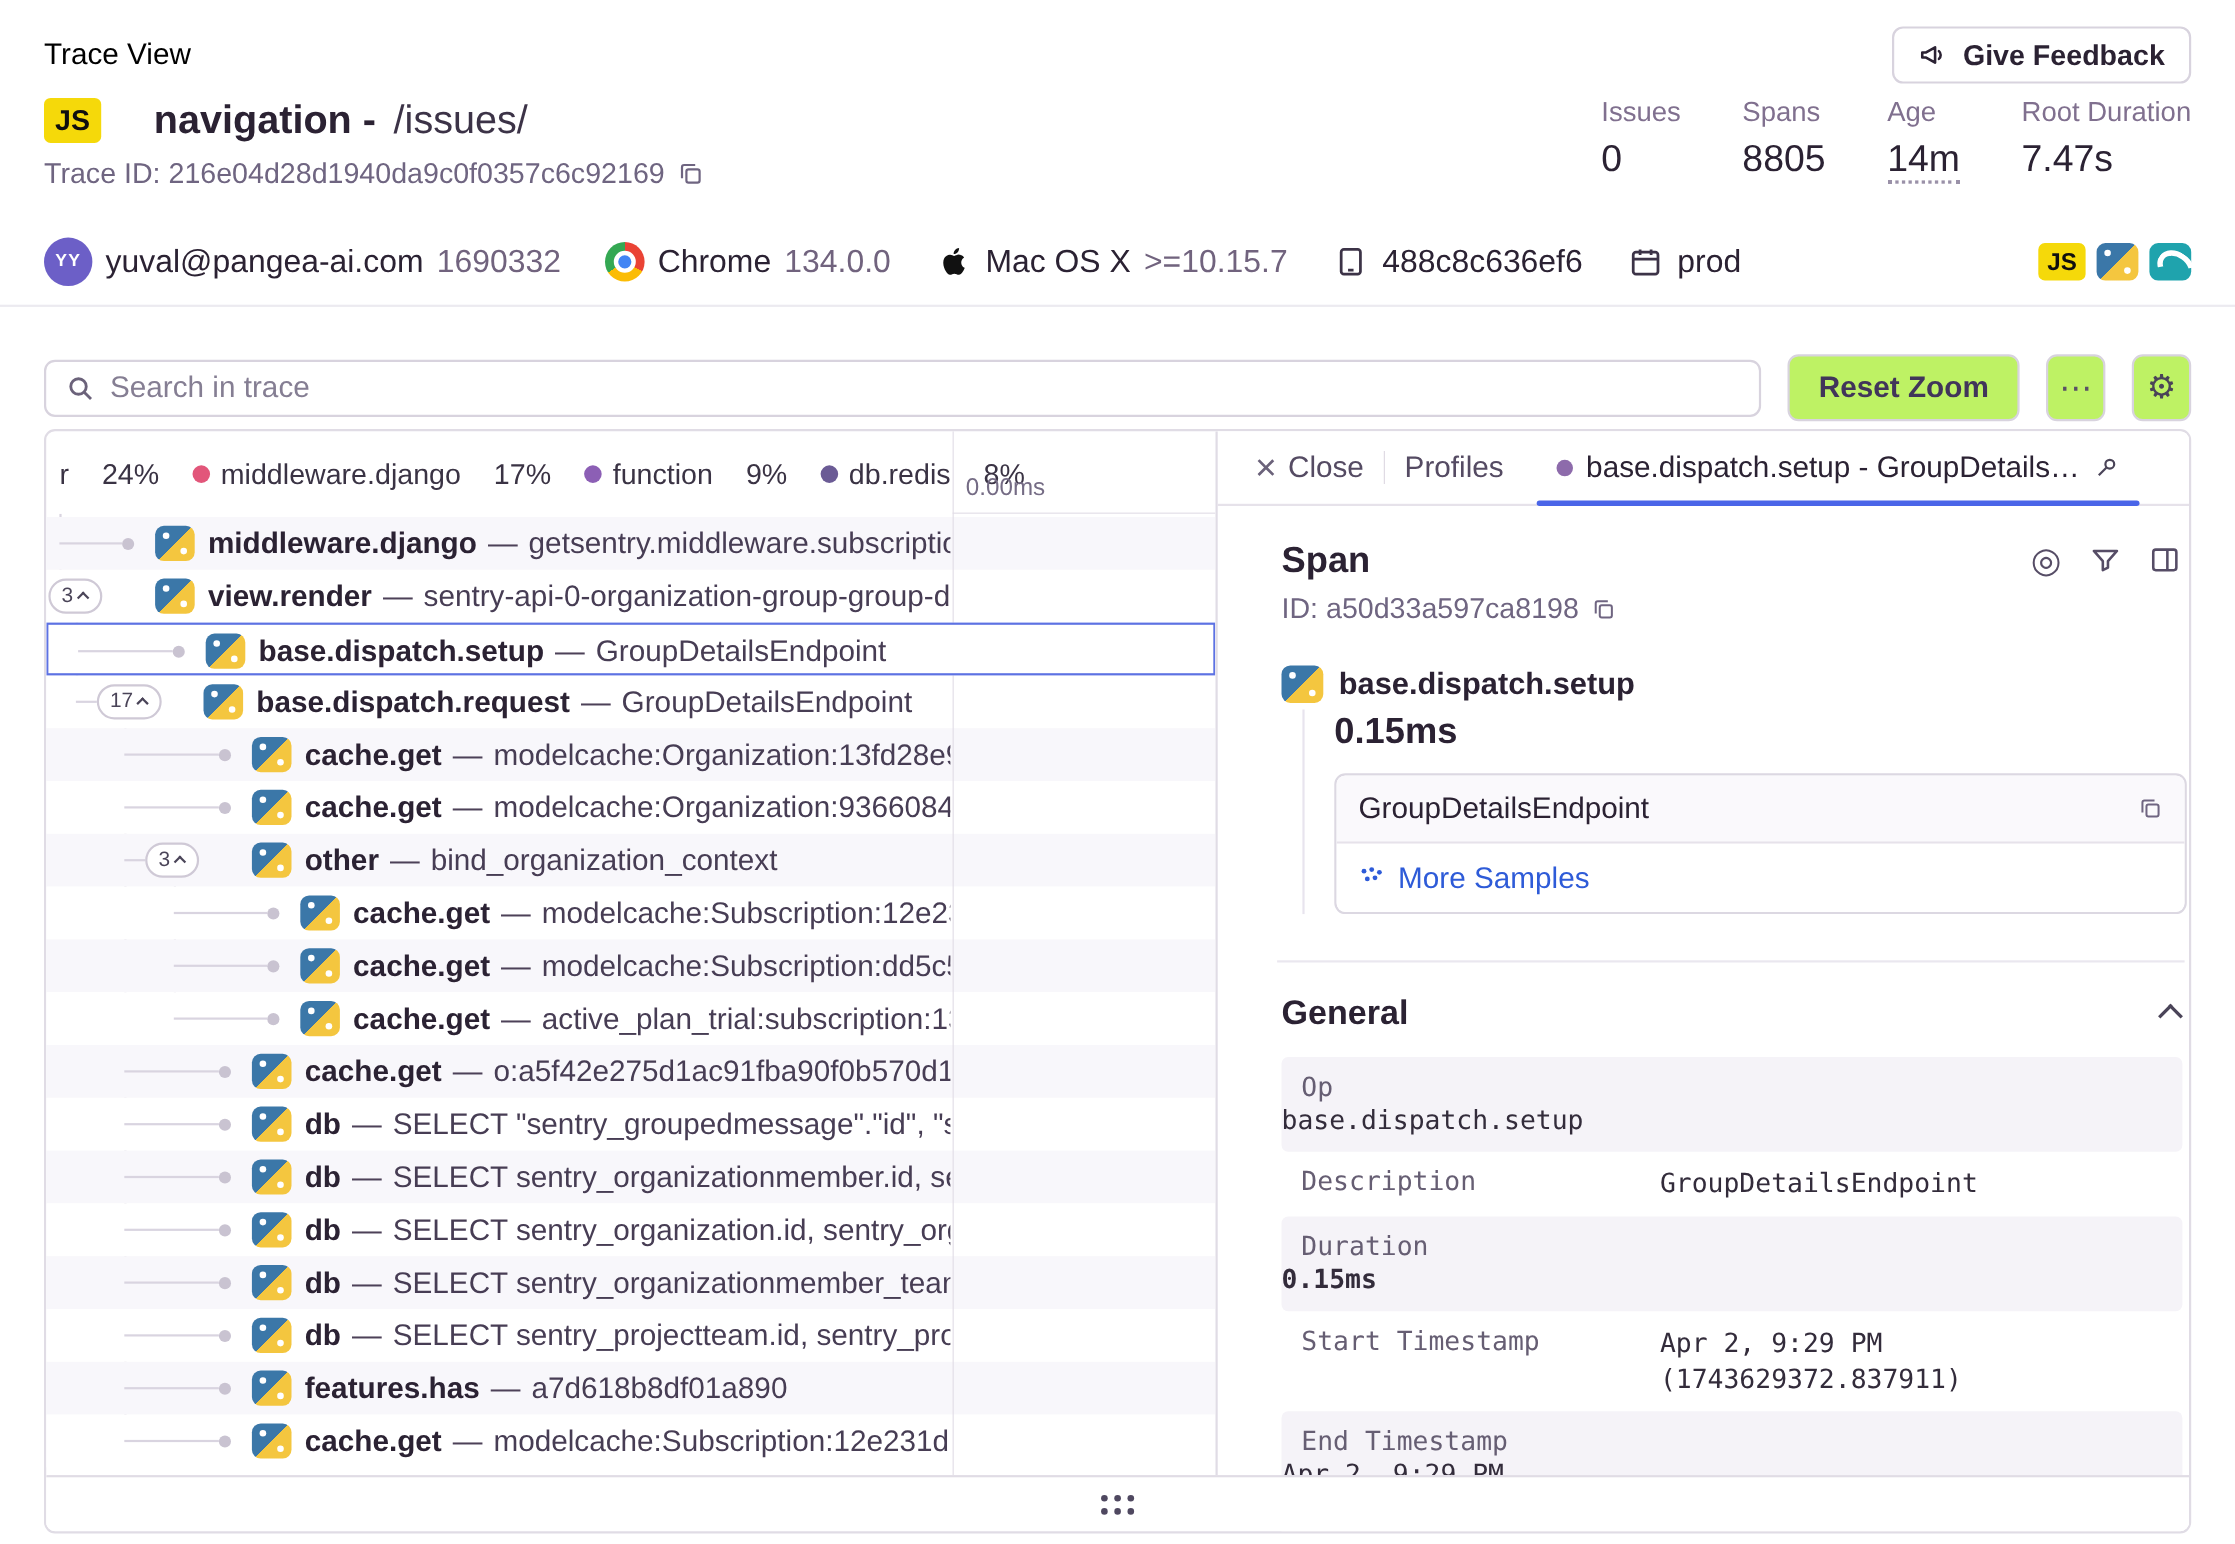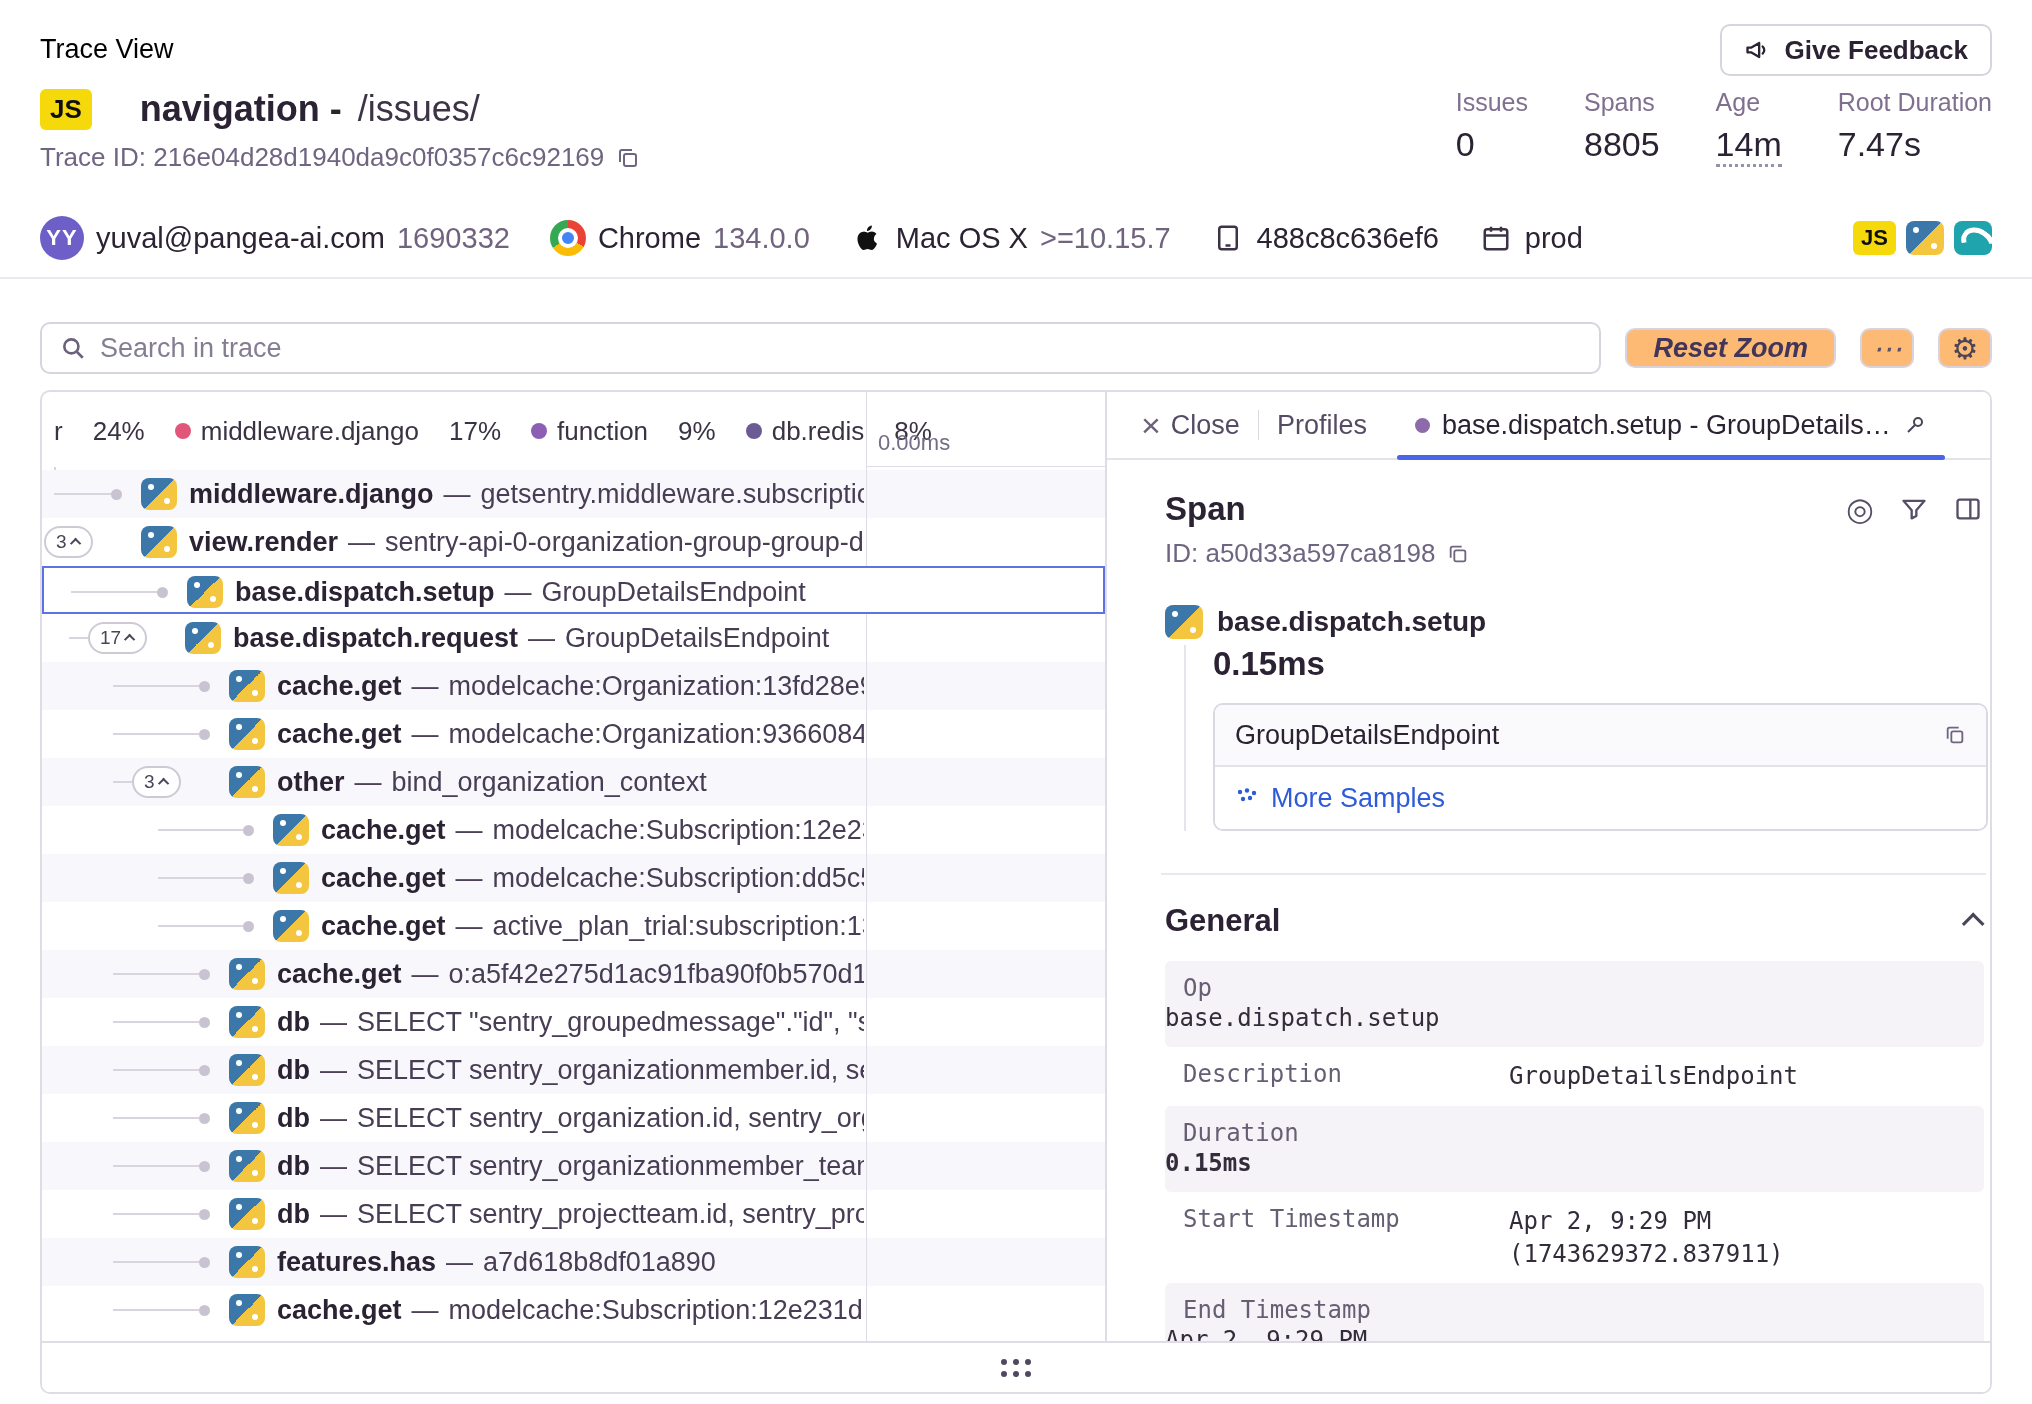--- a/index.html
+++ b/index.html
@@ -23,43 +23,43 @@
   .stat-label { font-size:25px; color:#80708f; }
   .stat-value { font-size:34px; color:#2b2233; margin-top:8px; }
   .stat-value.dotted { display:inline-block; border-bottom:3px dotted #9a91a8; cursor:pointer; }
 
   
   .meta-row { position:absolute; left:40px; right:40px; top:210px; height:56px; display:flex; align-items:center; justify-content:space-between; }
   .meta-left { display:flex; align-items:center; gap:18px; font-size:29px; }
   .meta-group { display:flex; align-items:center; gap:12px; margin-right:22px; }
   .meta-dark { color:#2b2233; }
   .meta-gray { color:#71637e; }
-  .avatar { width:44px; height:44px; border-radius:50%; background:#6c5fc7; color:#fff; font-size:22px; font-weight:700;
+  .avatar { width:44px; height:44px; border-radius:50%; background:#6c5fc7; color:#fff; font-size:16px; font-weight:700;
     display:flex; align-items:center; justify-content:center; letter-spacing:1px; }
   .chrome-icon { width:36px; height:36px; border-radius:50%; position:relative;
     background:conic-gradient(#ea4335 0 33%, #fbbc05 33% 66%, #34a853 66% 100%); }
   .chrome-icon::after { content:""; position:absolute; inset:8px; border-radius:50%; background:#4285f4; border:4px solid #fff; }
   .meta-ico { width:34px; height:34px; display:flex; align-items:center; justify-content:center; }
   .meta-right { display:flex; align-items:center; gap:10px; }
   .python-icon { width:38px; height:34px; border-radius:8px; position:relative; flex:0 0 auto;
     background:linear-gradient(135deg,#3b77a8 0 50%, #f4c63f 50% 100%); }
   .python-icon::before { content:""; position:absolute; left:7px; top:6px; width:6px; height:6px; border-radius:50%; background:#fff; }
   .python-icon::after { content:""; position:absolute; right:7px; bottom:6px; width:6px; height:6px; border-radius:50%; background:#fff; }
   .teal-icon { width:38px; height:34px; border-radius:8px; background:#1fa3ad; position:relative; }
   .teal-icon::after { content:""; position:absolute; left:6px; top:8px; width:26px; height:18px; border-radius:50%;
     border:5px solid #fff; border-color:#fff transparent transparent #fff; transform:rotate(35deg); }
   .header-divider { position:absolute; left:0; top:277px; width:2032px; height:2px; background:#eceaf0; }
 
   
   .toolbar { position:absolute; left:40px; right:40px; top:322px; display:flex; gap:24px; align-items:center; }
   .search-box { flex:1; height:52px; border:2px solid #d8d3de; border-radius:10px; display:flex; align-items:center; gap:14px; padding:0 18px; background:#fff; }
   .search-box input { border:none; outline:none; flex:1; font-size:27px; font-family:inherit; color:#2b2233; background:transparent; }
   .search-box input::placeholder { color:#857e93; }
-  .tb-btn { height:40px; border:2px solid #d8d3de; border-radius:10px; background:#fdba74; display:flex; align-items:center; justify-content:center;
-    font-size:27px; font-weight:700; color:#41355a; padding:0 26px; cursor:pointer;font-style:italic; }
+  .tb-btn { height:61px; border:2px solid #d8d3de; border-radius:10px; background:#bef264; display:flex; align-items:center; justify-content:center;
+    font-size:27px; font-weight:700; color:#41355a; padding:0 26px; cursor:pointer; }
   .tb-btn.square { width:54px; padding:0; color:#5a5166; font-weight:400; font-size:30px; }
   .gear-glyph { font-family:"DejaVu Sans",sans-serif; font-size:30px; color:#4a4458; }
 
   
   .main { position:absolute; left:40px; top:390px; width:1952px; height:1004px; border:2px solid #e0dce5; border-radius:10px; background:#fff; overflow:hidden; }
   .legend { position:absolute; left:12px; top:18px; height:42px; display:flex; align-items:center; gap:30px; font-size:26px; color:#3a3344; }
   .legend-item { display:flex; align-items:center; gap:10px; cursor:pointer; }
   .legend-dot { width:16px; height:16px; border-radius:50%; display:inline-block; }
   .legend-pct { margin-left:20px; color:#3a3344; }
   .time-marker { position:absolute; left:836px; top:38px; font-size:22px; color:#756c85; }

